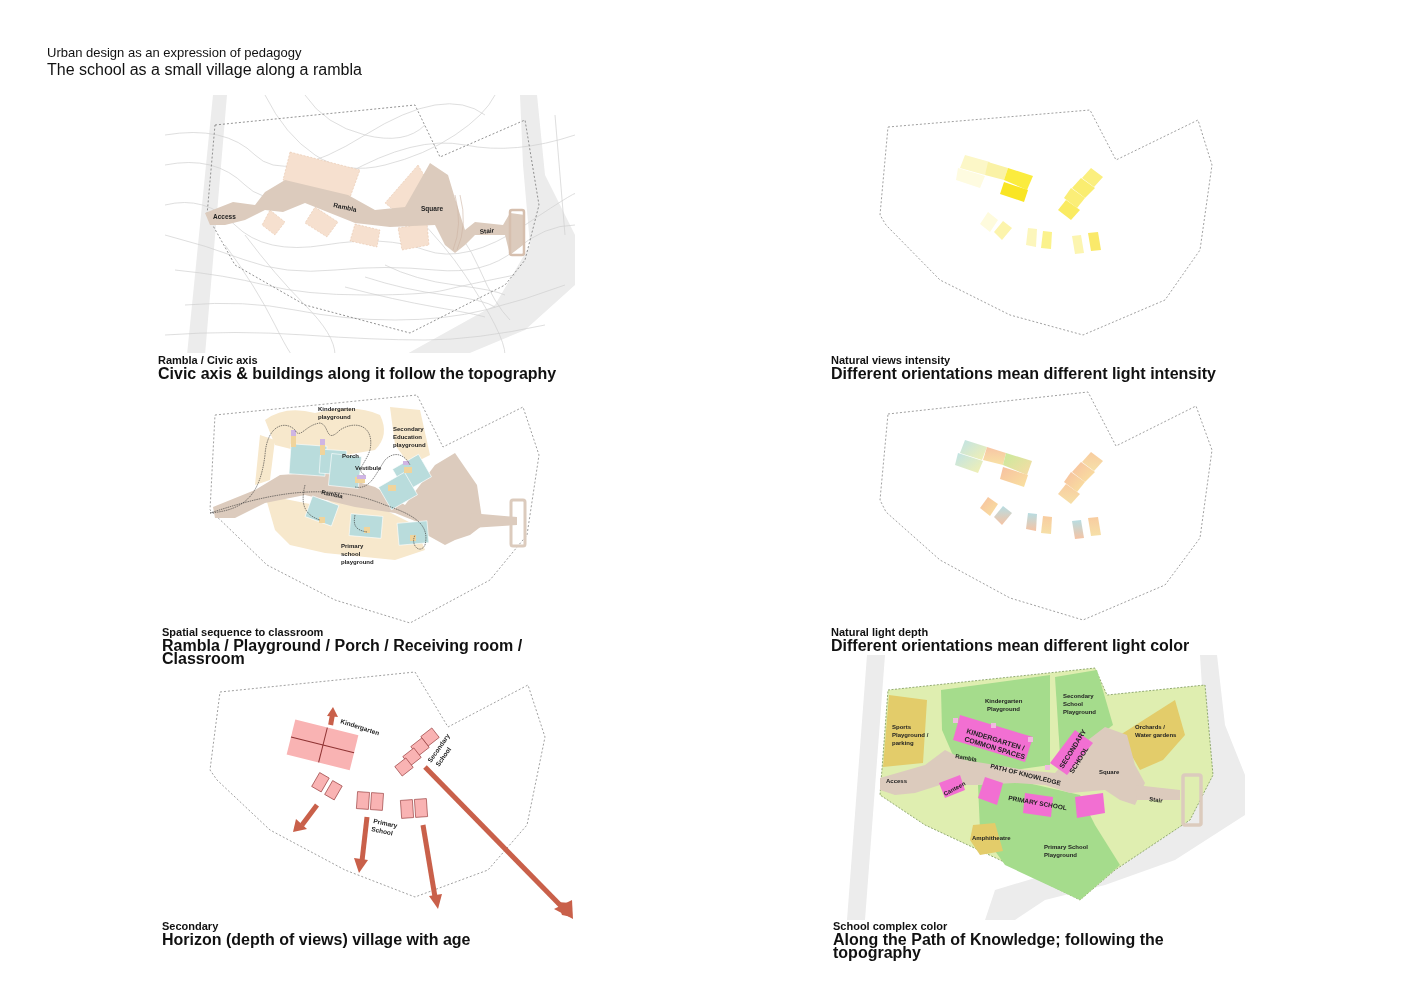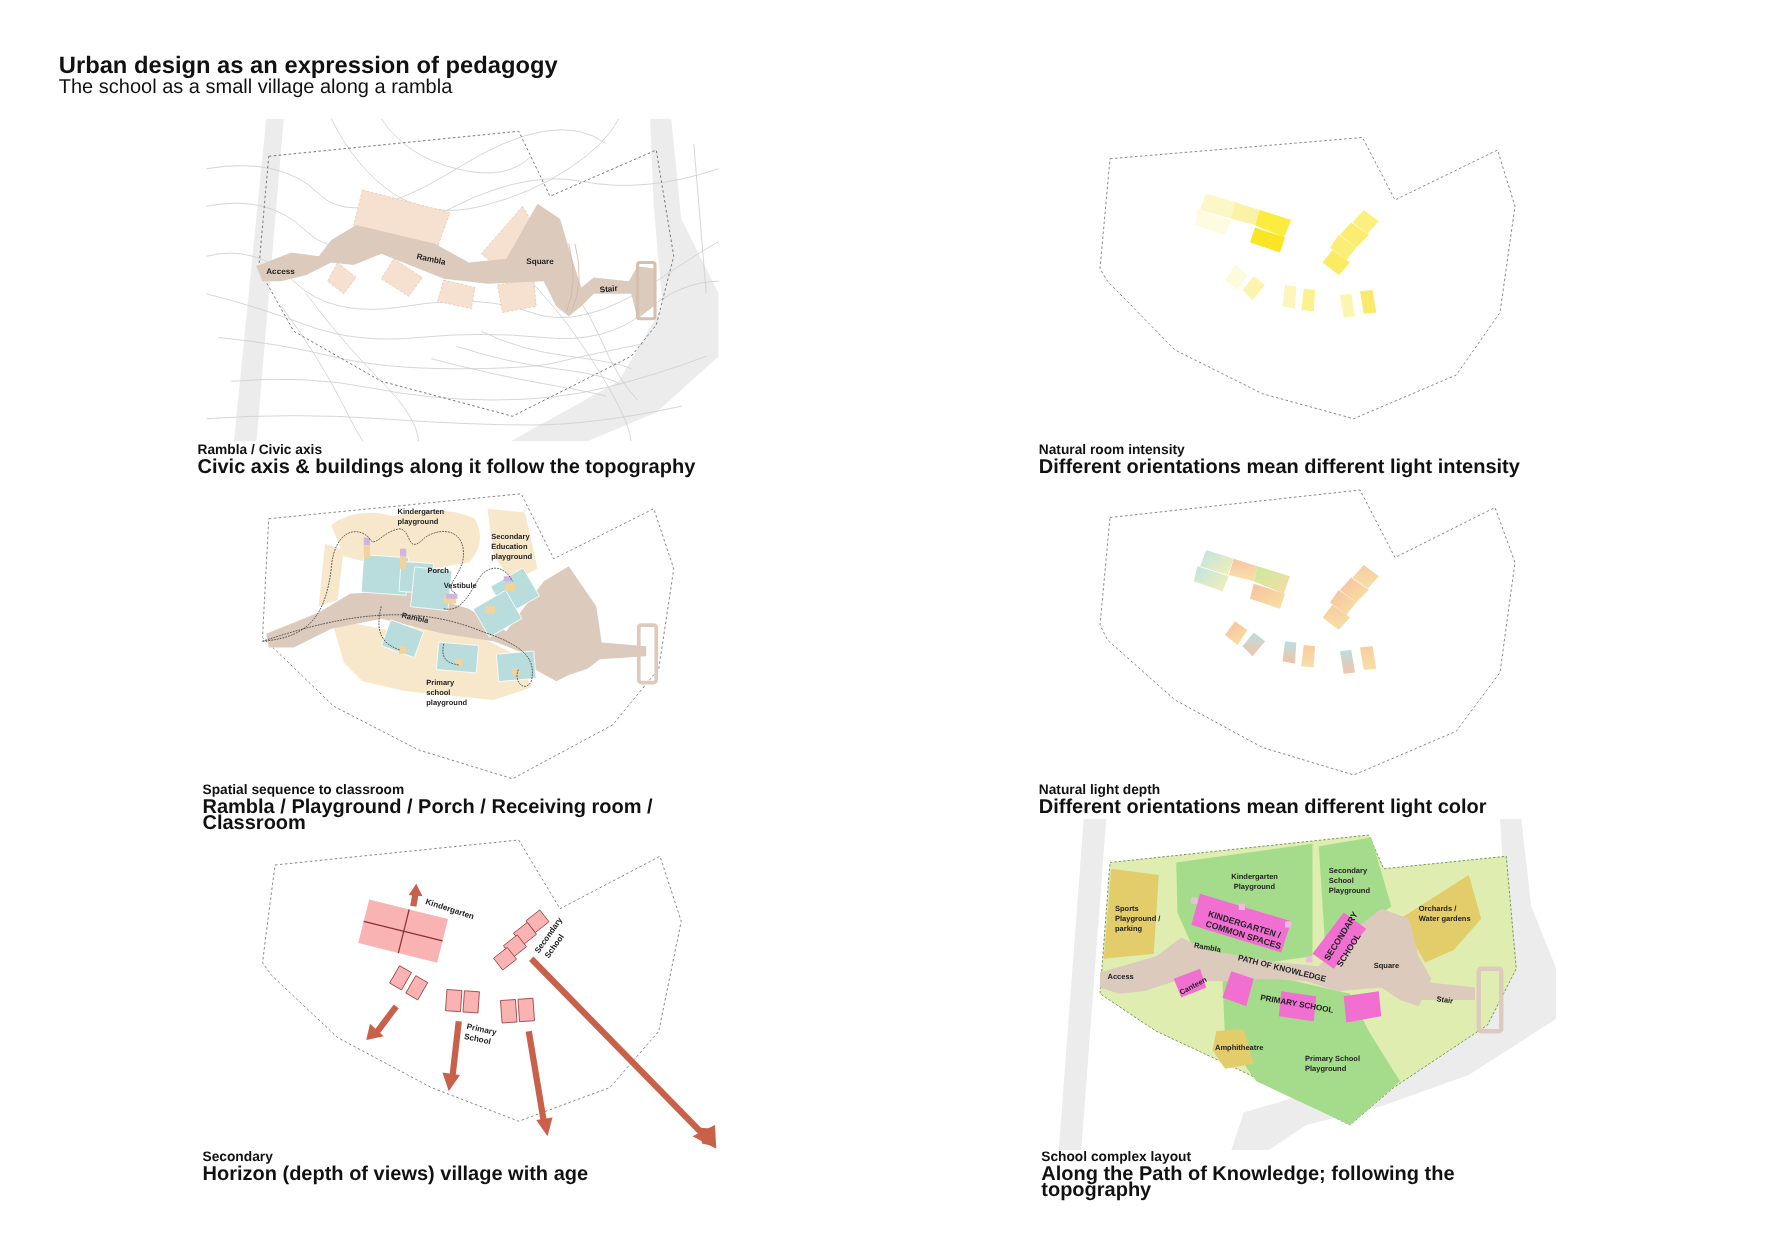--- a/index.html
+++ b/index.html
@@ -1,18 +1,18 @@
 <!DOCTYPE html>
 <html><head>
 <meta charset="utf-8">
 <style>
   html, body { margin:0; padding:0; background:#ffffff; }
   body { width:1414px; height:1000px; position:relative; overflow:hidden; font-family:"Liberation Sans", sans-serif; color:#111; }
   .header { position:absolute; left:47px; top:45px; }
-  .header .title { font-size:19px; font-weight:bold; line-height:16px; }
+  .header .title { font-size:13px; font-weight:normal; line-height:16px; }
   .header .subtitle { font-size:16px; line-height:17px; }
   .panel { position:absolute; }
   .panel svg { position:absolute; left:0; top:0; overflow:visible; }
   .caption { position:absolute; width:420px; }
   .caption .ct { font-size:11px; font-weight:bold; line-height:13px; }
   .caption .cs { font-size:16px; line-height:13px;font-weight:bold; }
   .lbl { font-family:"Liberation Sans", sans-serif; font-weight:bold; fill:#222; }
 </style>
 </head>
 <body>
@@ -100,21 +100,21 @@
       <polygon points="118,102 128,110 120,122 110,114" fill="#fefbdd"></polygon>
       <polygon points="133,111 142,118 132,130 124,122" fill="#fcf4ac"></polygon>
       <polygon points="158,118 167,119 166,137 156,135" fill="#fcf6bc"></polygon>
       <polygon points="173,121 182,122 181,139 171,138" fill="#fbf28c"></polygon>
       <polygon points="202,126 211,125 214,143 205,144" fill="#fcf5b0"></polygon>
       <polygon points="218,123 228,122 231,140 221,141" fill="#fae96a"></polygon>
     </g>
   </svg>
 </div>
 <div class="caption" style="left:831px;top:354px;">
-  <div class="ct">Natural room intensity</div>
+  <div class="ct">Natural views intensity</div>
   <div class="cs">Different orientations mean different light intensity</div>
 </div>
 
 <div class="panel" style="left:205px;top:395px;width:340px;height:230px;">
   <svg width="340" height="230" viewBox="0 0 340 230">
     <path d="M10,20 L212,0 L238,52 L318,12 L334,60 L322,140 L285,185 L205,228 L130,205 L62,170 L5,115 Z" fill="none" stroke="#888" stroke-width="0.8" stroke-dasharray="2,2"></path>
 
     <g fill="#f7e8cc">
       <path d="M60,25 Q80,10 110,18 Q150,8 175,20 Q185,40 170,55 L140,60 L90,55 L70,50 Z"></path>
       <path d="M185,12 L215,15 L225,60 L205,70 L190,50 Z"></path>
@@ -344,15 +344,15 @@
       <text class="lbl" x="163" y="145" font-size="6.5" transform="rotate(10 163 145)">PRIMARY SCHOOL</text>
       <text class="lbl" x="254" y="119" font-size="6">Square</text>
       <text class="lbl" x="304" y="146" font-size="6" transform="rotate(8 304 146)">Stair</text>
       <text class="lbl" x="127" y="185" font-size="6">Amphitheatre</text>
       <text class="lbl" x="199" y="194" font-size="6">Primary School</text>
       <text class="lbl" x="199" y="202" font-size="6">Playground</text>
     </g>
   </svg>
 </div>
 <div class="caption" style="left:833px;top:920px;">
-  <div class="ct">School complex layout</div>
+  <div class="ct">School complex color</div>
   <div class="cs">Along the Path of Knowledge; following the topography</div>
 </div>
 
 </body></html>

